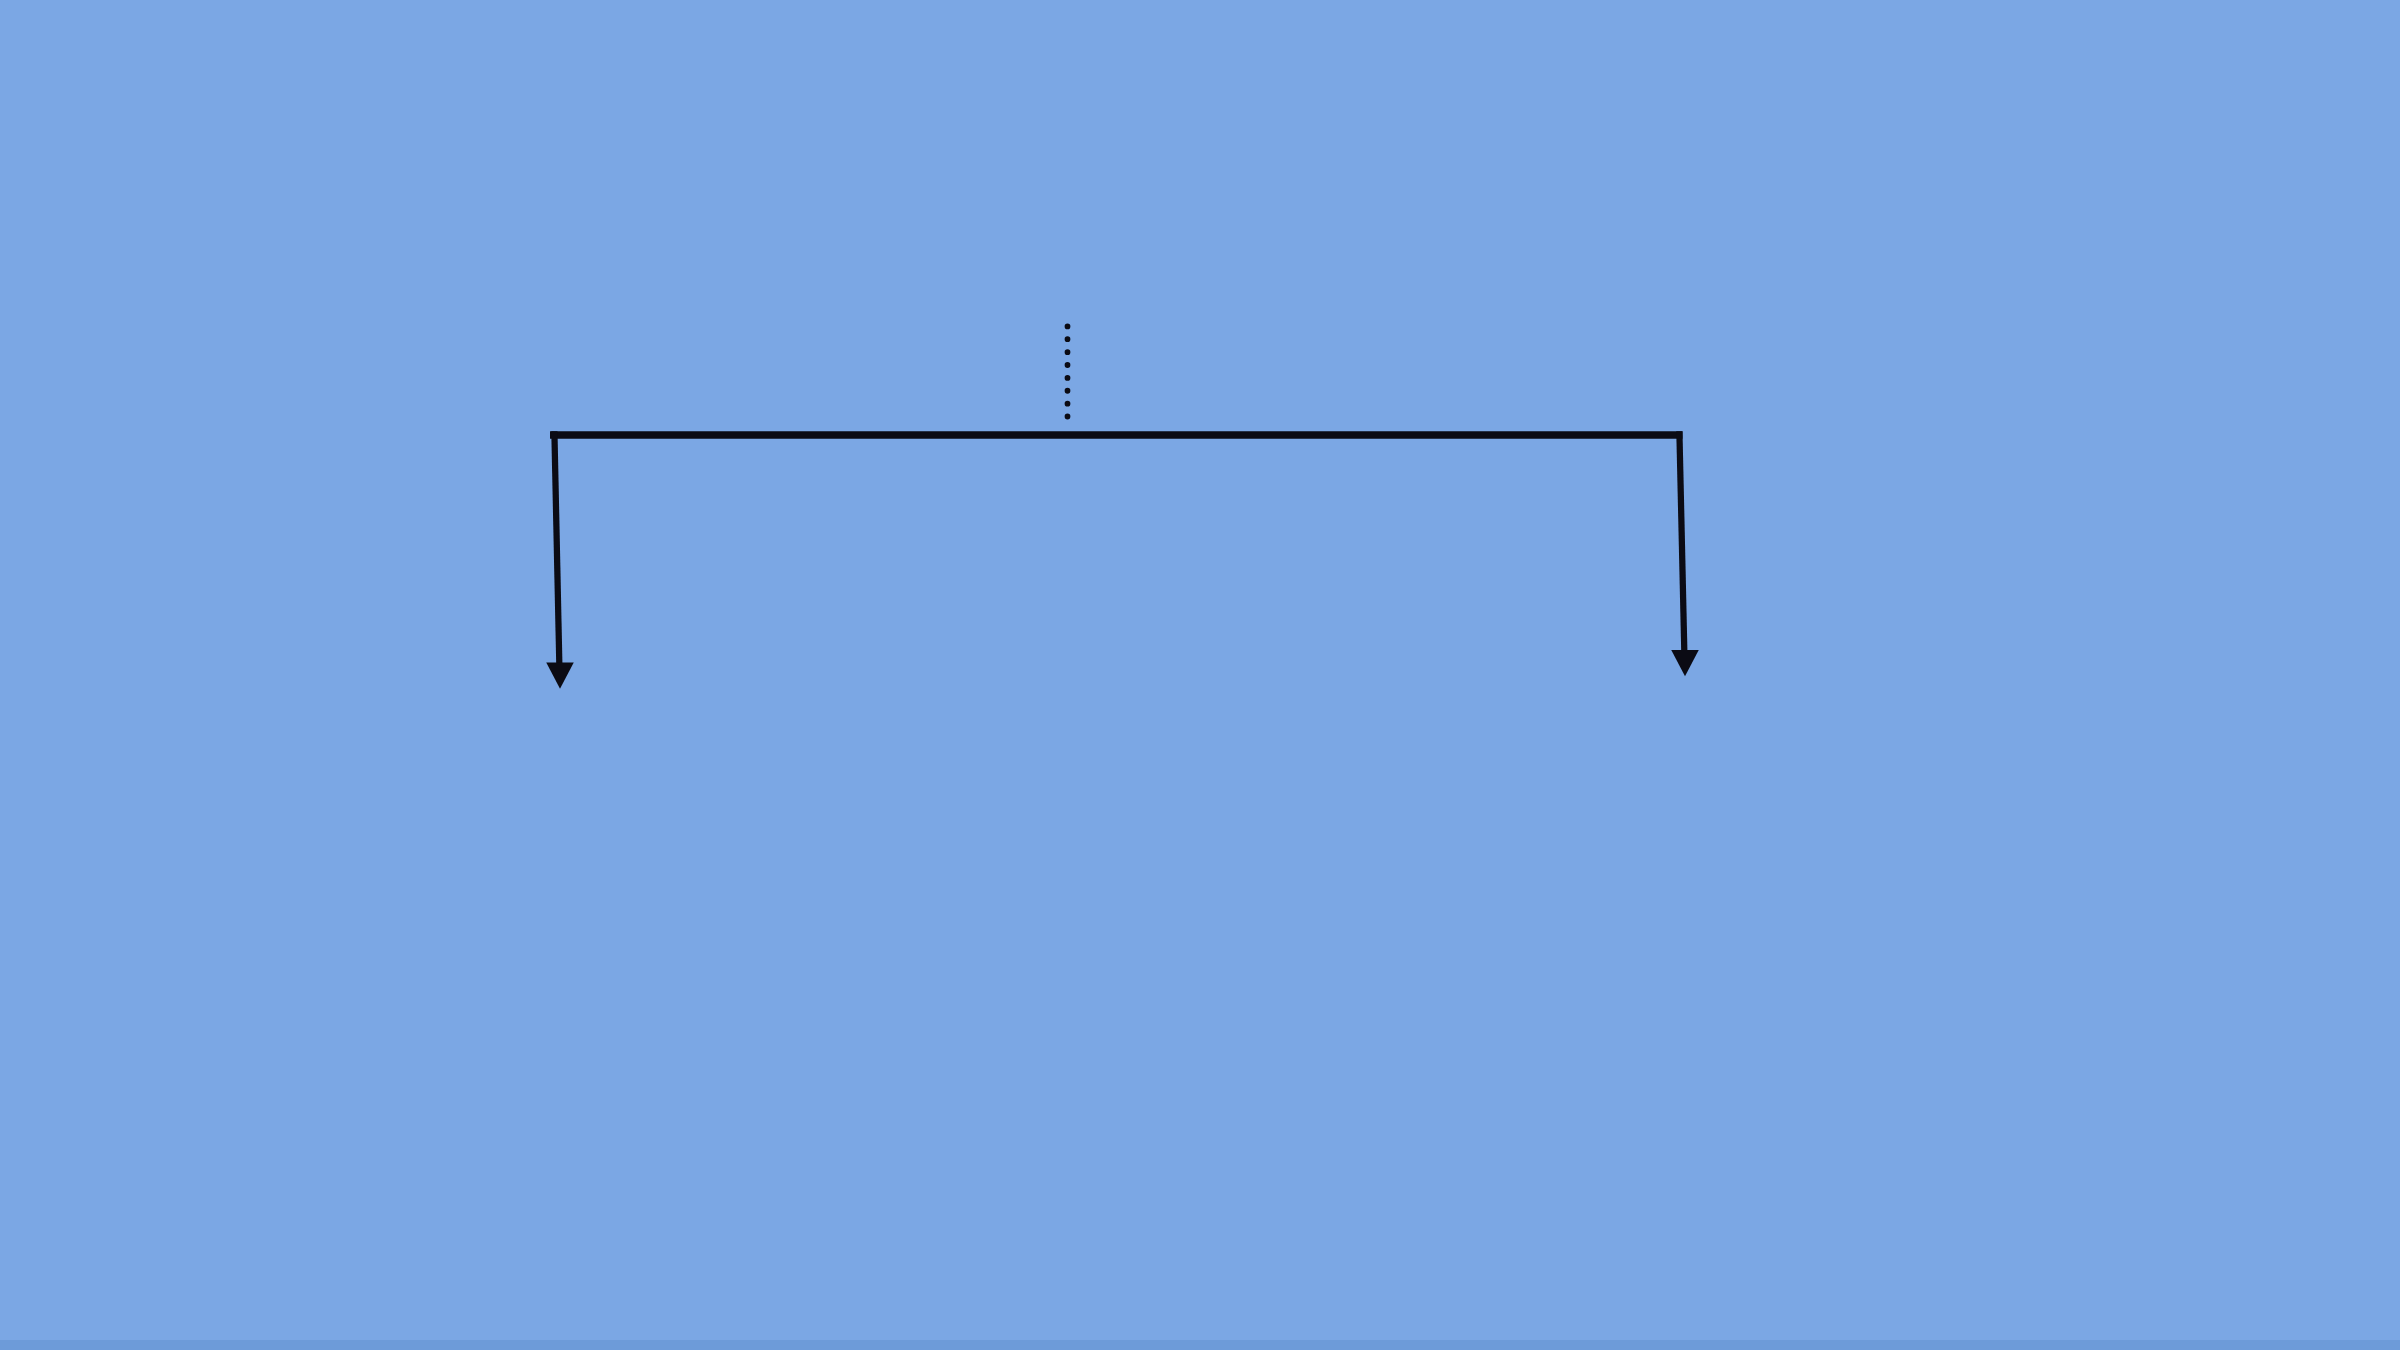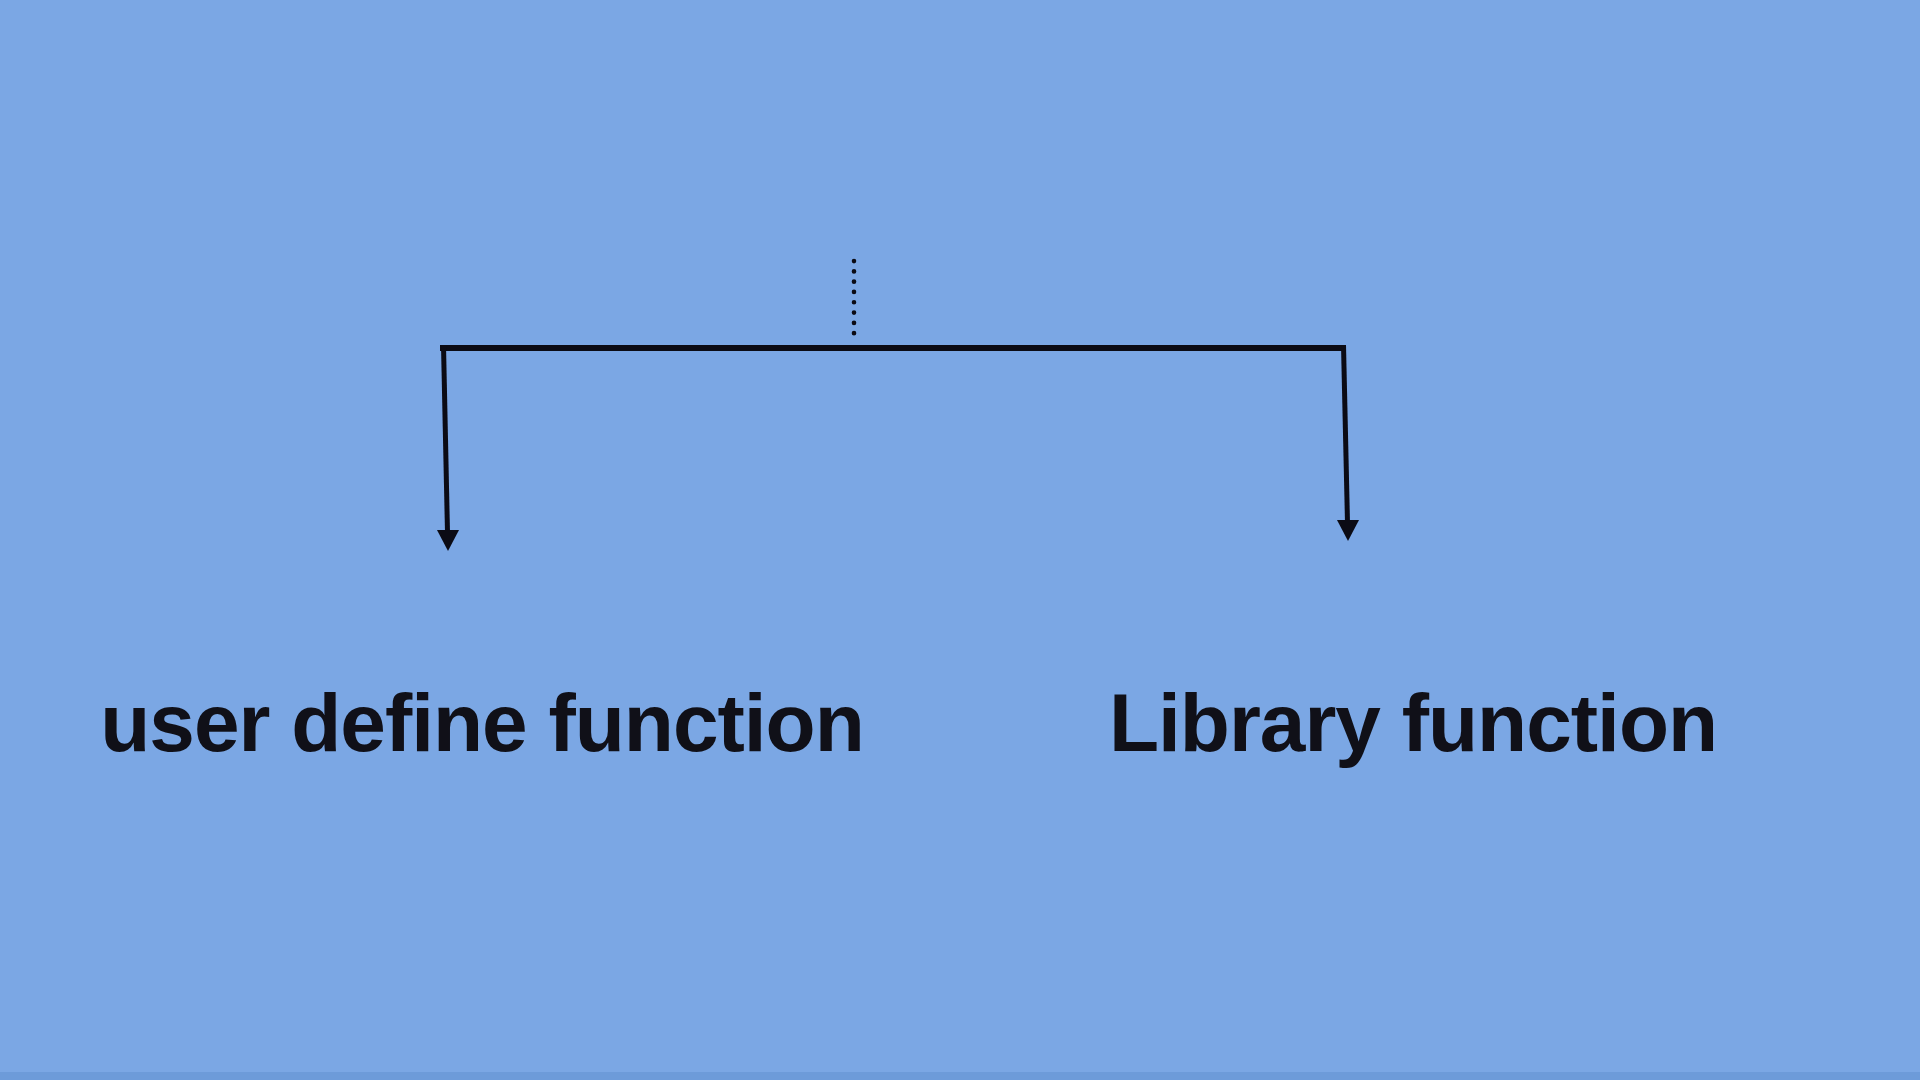--- a/index.html
+++ b/index.html
@@ -78,19 +78,17 @@
 
     <line x1="443.5" y1="345" x2="447.5" y2="533" stroke="var(--line)" stroke-width="5"></line>
 
     <polygon points="448,551 437,530 459,530" fill="var(--line)"></polygon>
 
     <line x1="1343.5" y1="345" x2="1347.5" y2="523" stroke="var(--line)" stroke-width="5"></line>
 
     <polygon points="1348,541 1337,520 1359,520" fill="var(--line)"></polygon>
   </svg>
 
-  <div class="node-label child-label child-left">user define function</div>
 
-  <div class="node-label child-label child-right">Library function</div>
 
   <div class="bottom-strip"></div>
 
 </div>
 
 </body></html>

